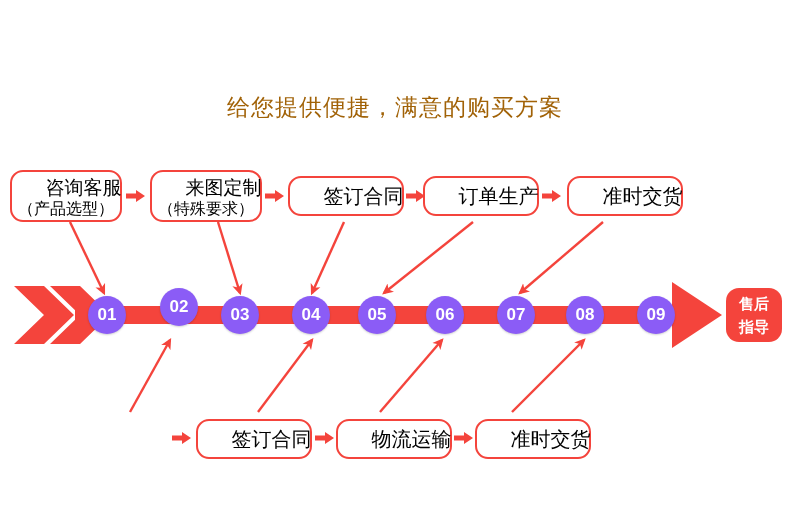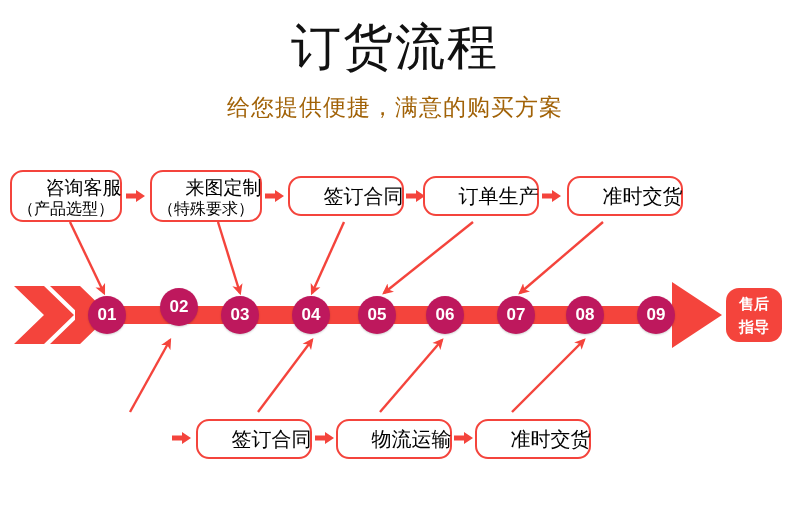--- a/index.html
+++ b/index.html
@@ -82,21 +82,21 @@
     position: absolute;
     height: 14px;
   }
 
   
   .num-circle {
     position: absolute;
     width: 38px;
     height: 38px;
     border-radius: 50%;
-    background: #be185d;
+    background: #8b5cf6;
     color: #ffffff;
     font-size: 17px;
     font-weight: bold;
     display: flex;
     align-items: center;
     justify-content: center;
     letter-spacing: 0px;
     box-shadow: 0 1px 2px rgba(0,0,0,0.18);
   }
 
@@ -128,21 +128,20 @@
     width: 790px;
     height: 519px;
     pointer-events: none;
   }
 </style>
 </head>
 <body>
 
 <div id="stage">
 
-  <div id="page-title">订货流程</div>
   <div id="page-subtitle">给您提供便捷，满意的购买方案</div>
 
   <svg class="overlay" viewBox="0 0 790 519">
     <defs>
       <marker id="ah" markerWidth="5" markerHeight="5" refX="3.6" refY="2.5" orient="auto" markerUnits="strokeWidth">
         <path d="M0,0.3 L4.6,2.5 L0,4.7 L1.2,2.5 Z" fill="#f4443c"></path>
       </marker>
     </defs>
     <g stroke="#f4443c" stroke-width="2.4" fill="none" marker-end="url(#ah)">
 

